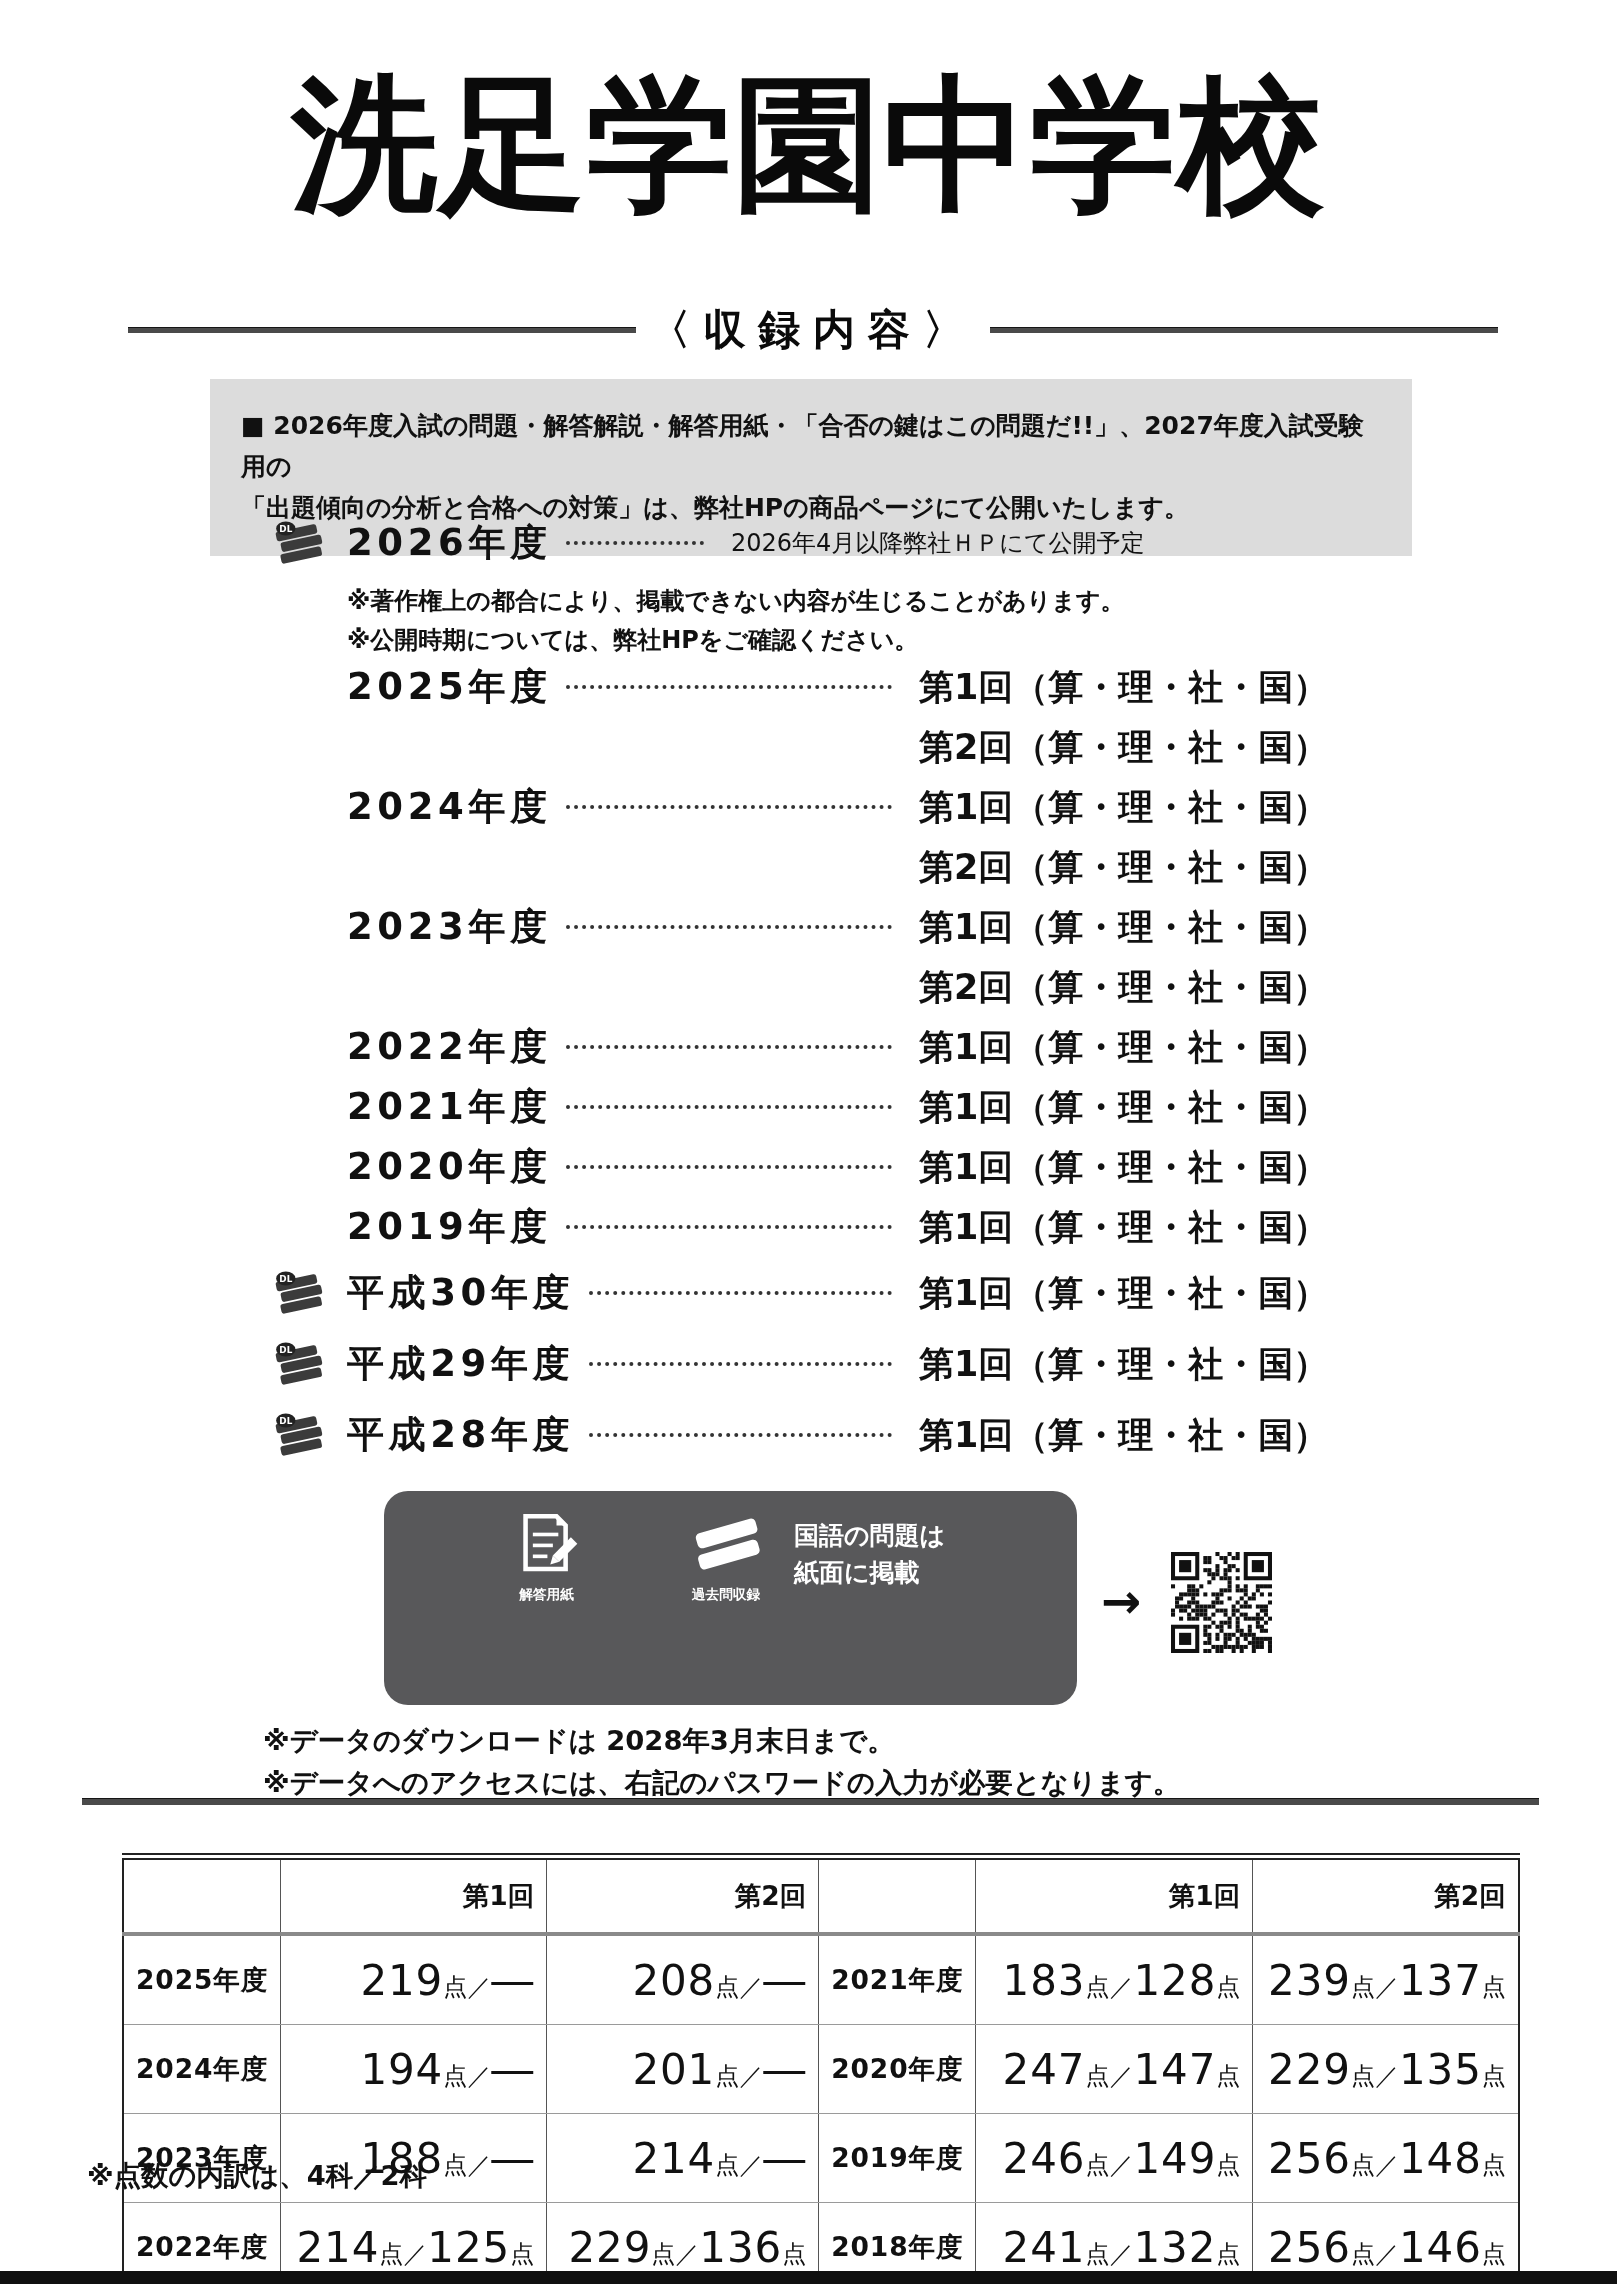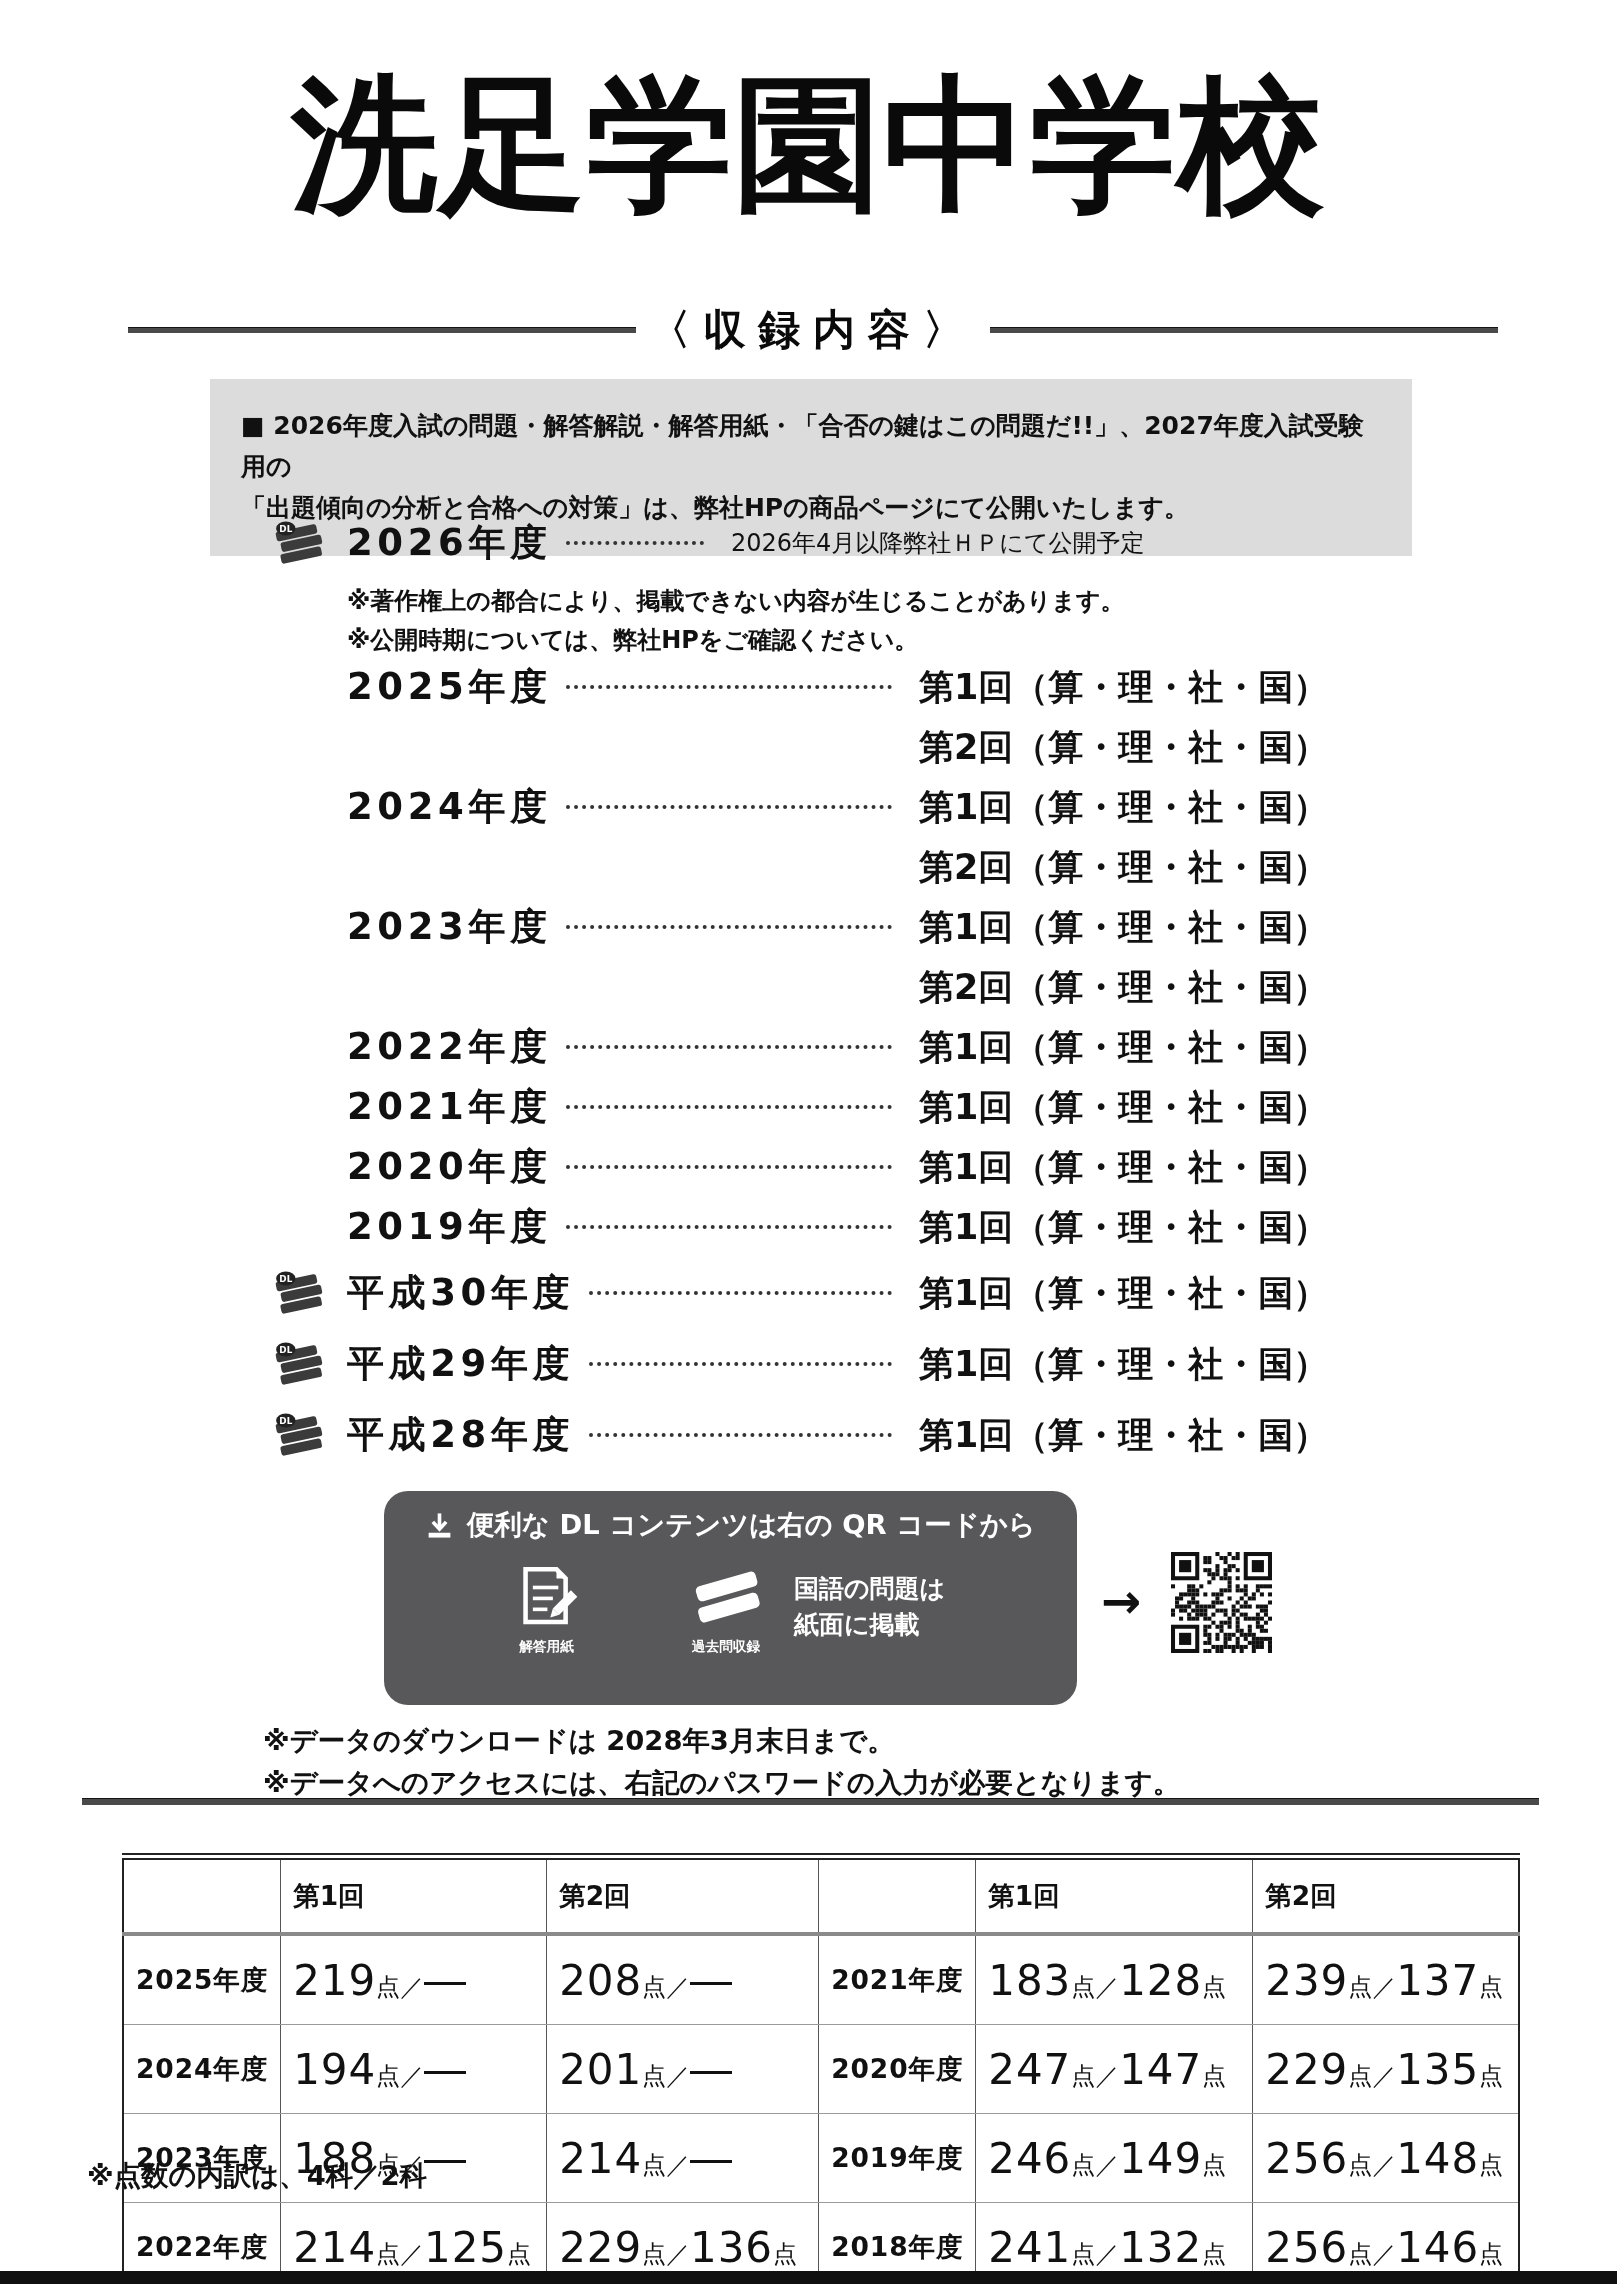--- a/index.html
+++ b/index.html
@@ -63,21 +63,21 @@
   
   .dl-notes{position:absolute;top:1720px;left:263px;font-size:27.4px;font-weight:700;line-height:1.55;color:#111;}
   
   .score-table{
     position:absolute;top:1853px;left:122px;border-collapse:collapse;table-layout:fixed;
     border:2.7px solid #222;border-top:7.3px double #222;border-bottom:4.6px solid #3d3d3d;
   }
   .score-table td{
     border-left:1.8px solid #555;border-right:1.8px solid #555;
     border-top:1.8px solid #9a9a9a;border-bottom:1.8px solid #9a9a9a;
-    text-align:left;vertical-align:middle;padding:12px;white-space:nowrap;
+    text-align:right;vertical-align:middle;padding:12px;white-space:nowrap;
   }
   .score-table tr.hdr td{height:48px;font-size:26.5px;font-weight:700;border-bottom:4.6px solid #8a8a8a;}
   .score-table tr.data td{height:64px;}
   .cell-year{font-size:26.5px;font-weight:700;letter-spacing:0.9px;}
   .cell-score{font-size:24px;font-weight:500;}
   .sc-num{font-size:42px;font-weight:500;letter-spacing:0.9px;}
   .score-footnote{position:absolute;top:2158px;left:87px;font-size:27.4px;font-weight:700;color:#111;}
   
   .bottom-bar{position:absolute;left:0;right:0;bottom:0;height:12.8px;background:#101010;}
 </style>
@@ -245,28 +245,20 @@
   </svg>
 </div>
         <span class="year">平成28年度</span>
         <span class="leader"></span>
       </div>
       <div class="row-right">第1回（算・理・社・国）</div>
     </div>
   </div>
 
 <div class="dl-box">
-  <div class="dl-box-header">
-    <svg width="29" height="29" viewBox="0 0 24 24">
-      <path d="M12 2 v11" stroke="#fff" stroke-width="3" fill="none"></path>
-      <path d="M6.5 9 L12 15 L17.5 9" stroke="#fff" stroke-width="3" fill="none"></path>
-      <path d="M3 18 h18 v4 H3 z" fill="#fff"></path>
-    </svg>
-    <span>便利な DL コンテンツは右の QR コードから</span>
-  </div>
   <div class="dl-items">
     <div class="dl-item">
       <svg width="79" height="71" viewBox="0 0 86 78">
         <path d="M20 8 h34 l10 10 v48 h-44 z" fill="none" stroke="#fff" stroke-width="5"></path>
         <path d="M54 8 l10 10 h-10 z" fill="#fff"></path>
         <line x1="28" y1="28" x2="56" y2="28" stroke="#fff" stroke-width="4"></line>
         <line x1="28" y1="40" x2="50" y2="40" stroke="#fff" stroke-width="4"></line>
         <line x1="28" y1="52" x2="44" y2="52" stroke="#fff" stroke-width="4"></line>
         <g transform="rotate(45 62 46)">
           <rect x="57" y="30" width="10" height="28" fill="#fff"></rect>

